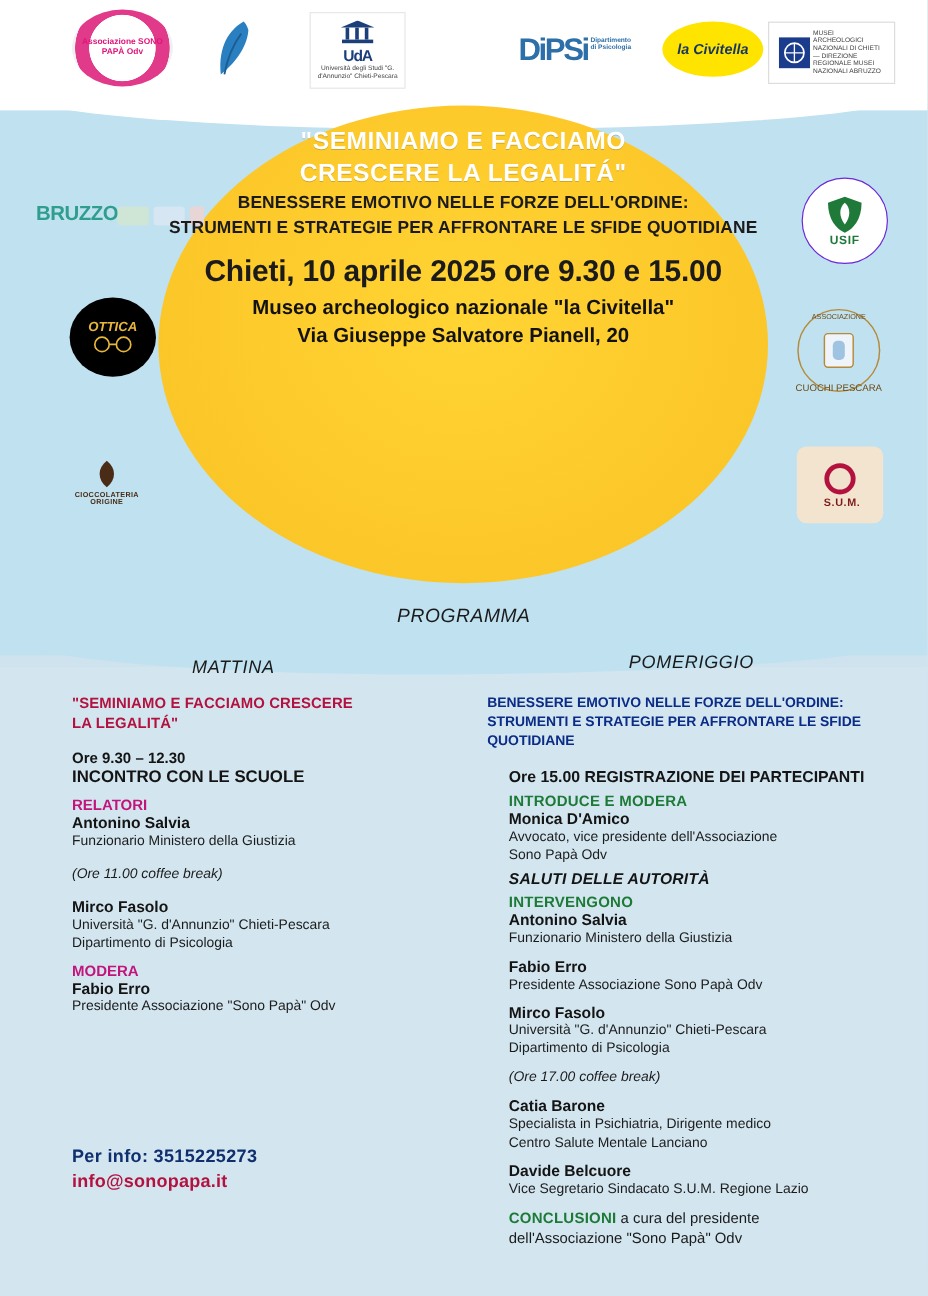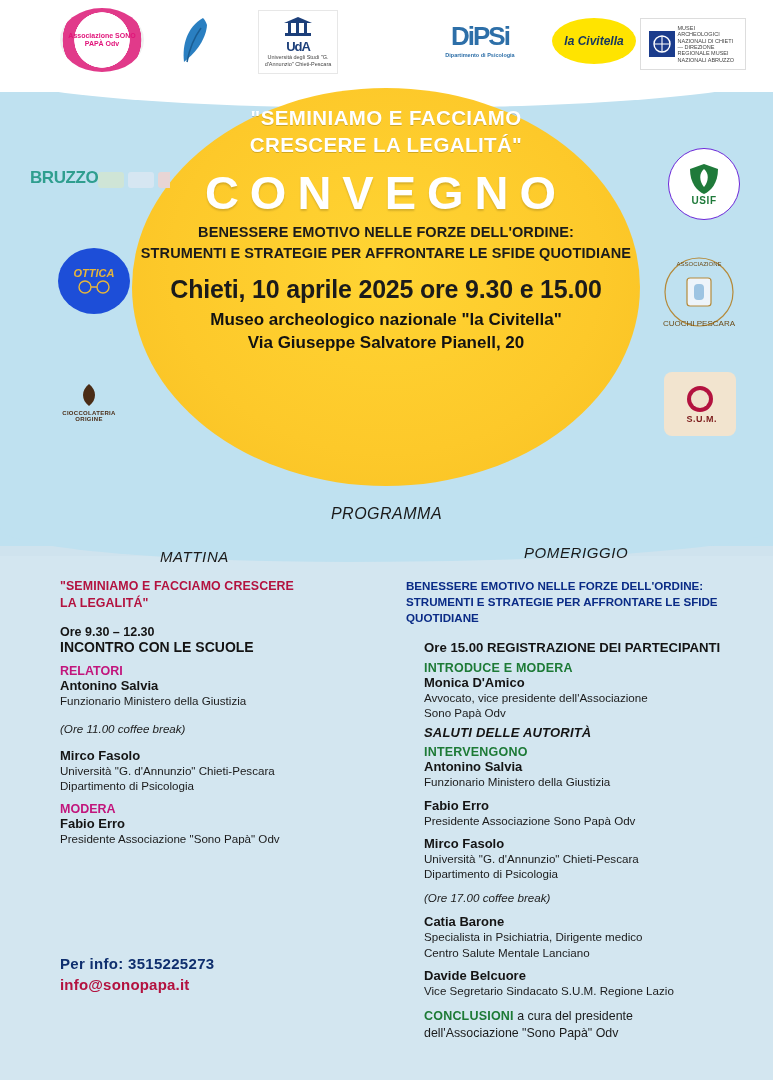--- a/index.html
+++ b/index.html
@@ -54,21 +54,21 @@
      background:radial-gradient(circle at 50% 50%,#fff 52%,#e13a8a 53%,#e13a8a 74%,#f0f0f0 75%);}
   #logo-sonopapa .inner{font-size:7px;color:#e1147a;font-weight:800;line-height:1.1;}
   #logo-feather{left:172px;top:14px;width:46px;height:54px;background:transparent;}
   #logo-udaa{left:258px;top:10px;width:78px;height:62px;background:#fff;border:1px solid #e7e7e7;}
   #logo-dip{left:432px;top:8px;width:96px;height:66px;background:#fff;}
   #logo-civitella{left:552px;top:18px;width:84px;height:46px;border-radius:50%;background:#ffe400;}
   #logo-mic{left:640px;top:18px;width:104px;height:50px;background:#fff;border:1px solid #ddd;}
 
   
   #logo-csv{left:30px;top:152px;width:140px;height:52px;background:transparent;}
-  #logo-ottica{left:58px;top:248px;width:72px;height:66px;border-radius:50%;background:#1d4ed8;}
+  #logo-ottica{left:58px;top:248px;width:72px;height:66px;border-radius:50%;background:#000000;}
   #logo-origine{left:48px;top:368px;width:82px;height:68px;background:transparent;}
 
   
   #logo-usif{left:668px;top:148px;width:70px;height:70px;border-radius:50%;background:#fff;border:1px solid #6d28d9;}
   #logo-giochi{left:654px;top:250px;width:90px;height:84px;background:transparent;align-items:flex-end;}
   #logo-sum{left:664px;top:372px;width:72px;height:64px;background:#f2e4cf;border-radius:8px;}
 
   .logo-sub{font-size:5.5px;color:#444;line-height:1.15;}
 
   
@@ -144,21 +144,21 @@
         <rect x="13" y="6" width="3" height="10" fill="#1c3f7a"></rect>
         <rect x="21" y="6" width="3" height="10" fill="#1c3f7a"></rect>
         <polygon points="15,0 29,6 1,6" fill="#1c3f7a"></polygon>
       </svg>
       <div style="font-size:13px;font-weight:800;color:#1c3f7a;letter-spacing:-1px;">UdA</div>
       <div class="logo-sub" style="padding:0 3px">Università degli Studi "G. d'Annunzio" Chieti-Pescara</div>
     </div>
   </div>
 
   <div class="logo" id="logo-dip">
-    <div style="display:flex;flex-direction:column;align-items:center;">
+    <div style="display:flex;flex-direction:row;">
       <div style="font-size:26px;font-weight:800;color:#2d6fa8;letter-spacing:-2px;line-height:1;">DiPSi</div>
       <div class="logo-sub" style="margin-top:3px;color:#2d6fa8;font-weight:700;">Dipartimento di Psicologia</div>
     </div>
   </div>
 
   <div class="logo" id="logo-civitella">
     <div style="font-size:12px;font-weight:800;color:#16365f;font-style:italic;">la Civitella</div>
   </div>
 
   <div class="logo" id="logo-mic">
@@ -232,21 +232,20 @@
         <circle cx="17" cy="15" r="13" fill="#b3123f"></circle>
         <circle cx="17" cy="15" r="9" fill="#f0e2cc"></circle>
       </svg>
       <div style="font-size:9px;font-weight:800;color:#7c1b1b;letter-spacing:.5px;">S.U.M.</div>
     </div>
   </div>
 
   <div class="head-wrap">
     <div class="t1">"SEMINIAMO E FACCIAMO</div>
     <div class="t1">CRESCERE LA LEGALITÁ"</div>
-    <div class="convegno">CONVEGNO</div>
     <div class="t2">BENESSERE EMOTIVO NELLE FORZE DELL'ORDINE:</div>
     <div class="t2">STRUMENTI E STRATEGIE PER AFFRONTARE LE SFIDE QUOTIDIANE</div>
     <div class="t3">Chieti, 10 aprile 2025 ore 9.30 e 15.00</div>
     <div class="t5">Museo archeologico nazionale "la Civitella"</div>
     <div class="t5" style="margin-top:0">Via Giuseppe Salvatore Pianell, 20</div>
   </div>
 
   <div class="programma">PROGRAMMA</div>
 
   <div class="col-title" id="title-mattina">MATTINA</div>

